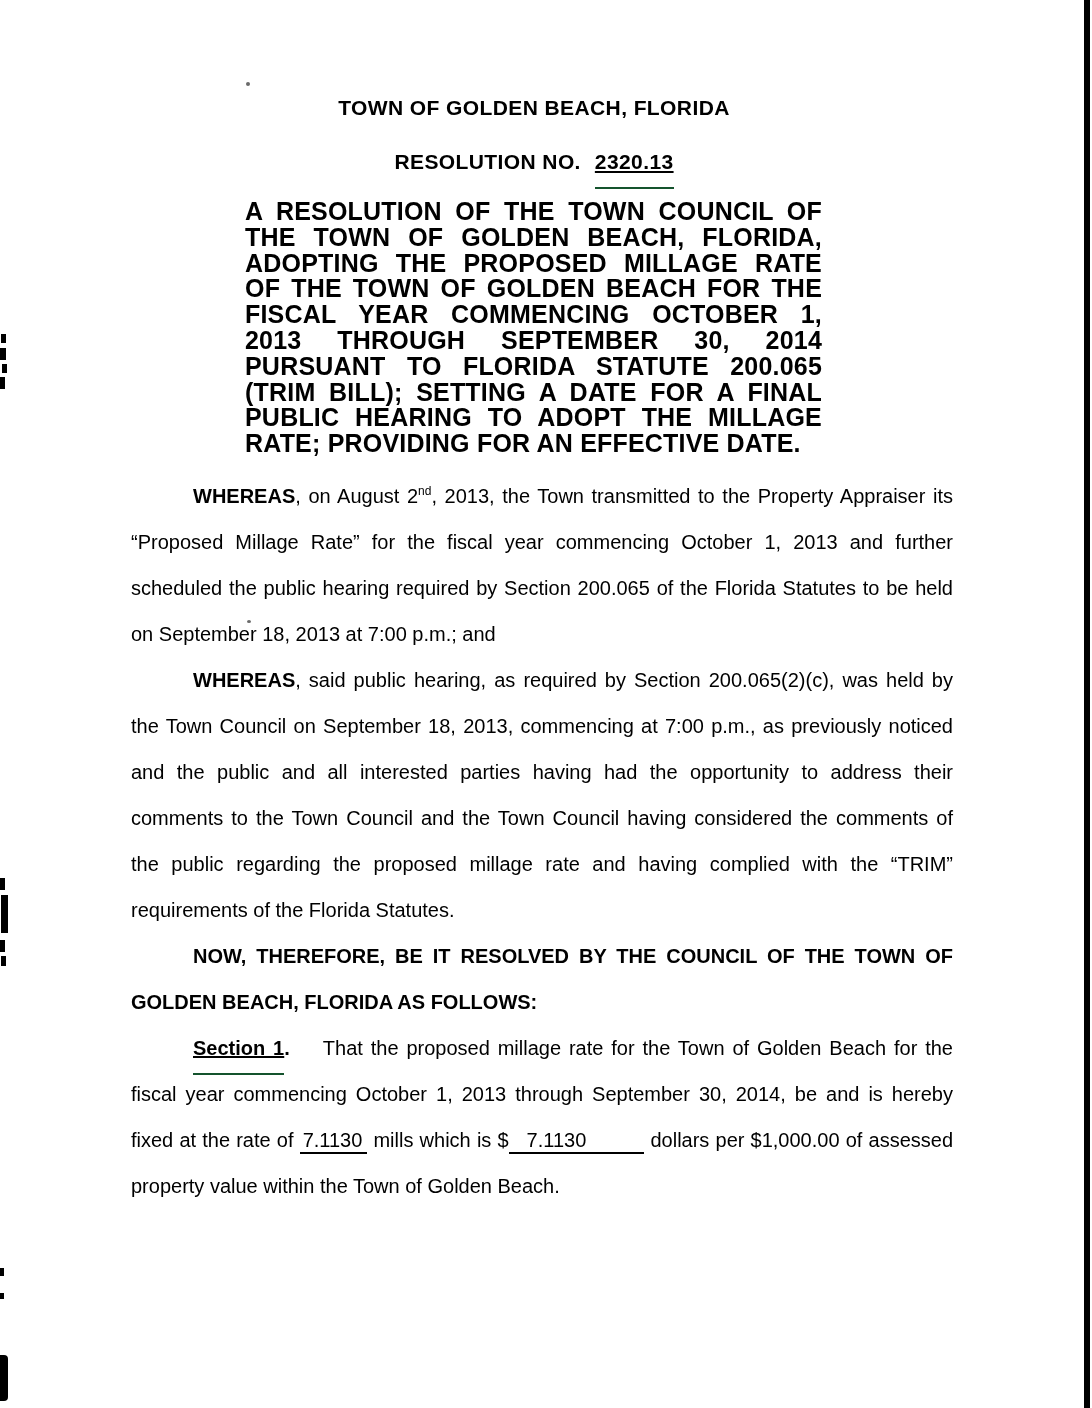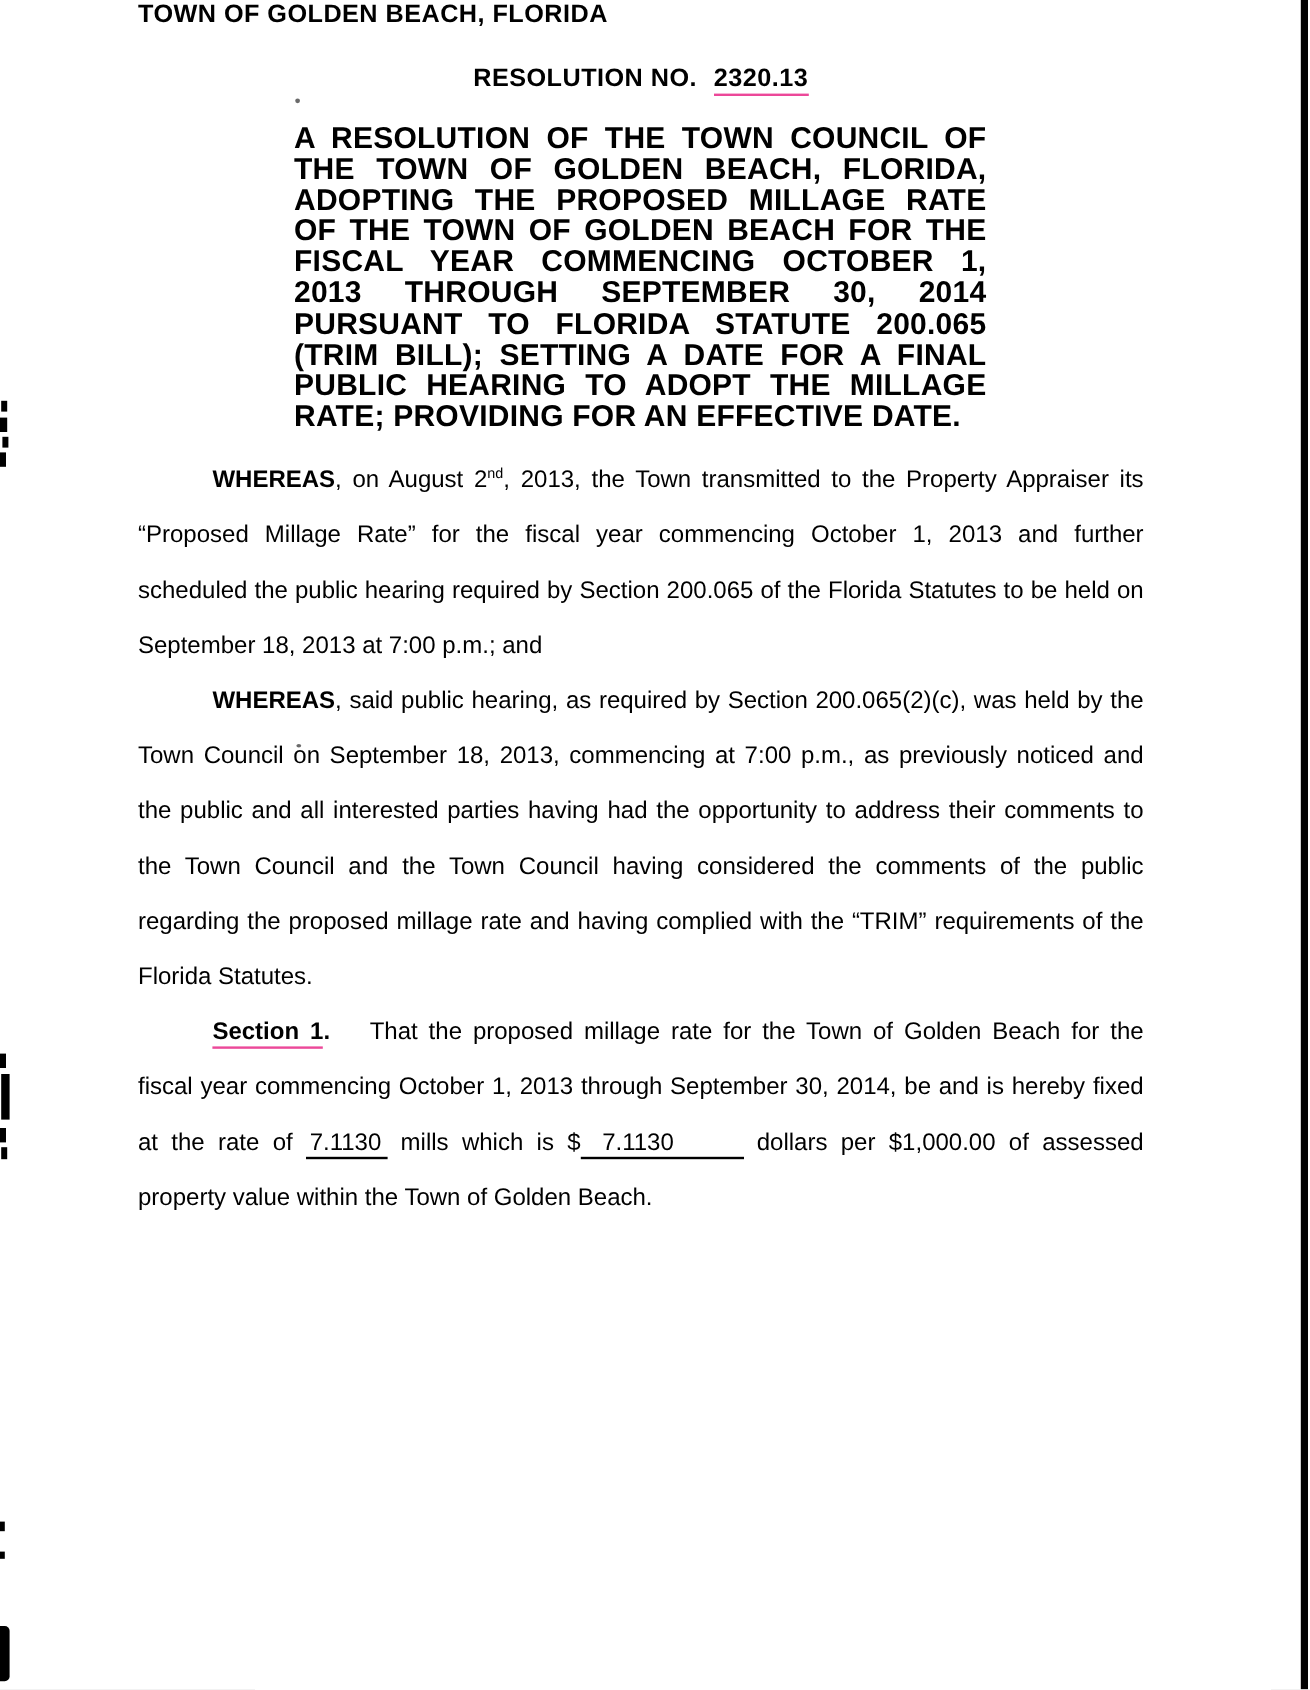--- a/index.html
+++ b/index.html
@@ -13,49 +13,53 @@
     overflow: hidden;
     margin: 0 auto;
   }
   .content {
     position: absolute;
     left: 115px;
     top: 0;
     width: 838px;
   }
   .title {
+    margin-top: 96px;
+    text-align: center;
     font-size: 21px;
     font-weight: bold;
     letter-spacing: 0.4px;
   }
   .res-heading {
     margin-top: 30px;
     text-align: center;
     font-size: 21px;
     font-weight: bold;
     letter-spacing: 0.4px;
   }
   .res-heading .label { margin-right: 14px; }
   .u-solid {
-    border-bottom: 2px solid #ec4899;
-    padding-bottom: 1px;
+    border-bottom: 2px solid #14532d;
+    padding-bottom: 14px;
+    text-decoration: underline;
   }
   .summary {
     margin: 25px 131px 16px 130px;
     font-size: 25px;
     font-weight: bold;
     line-height: 25.8px;
     text-align: justify;
     letter-spacing: 0.2px;
   }
   .body {
     margin-top: 14px;
     font-size: 20px;
     line-height: 46px;
     text-align: justify;
+    margin-left: 16px;
   }
   .body p {
     margin: 0;
     text-indent: 62px;
   }
   .body sup {
     font-size: 12px;
     vertical-align: super;
     line-height: 0;
   }
@@ -114,20 +118,21 @@
 
     <p class="summary">A RESOLUTION OF THE TOWN COUNCIL OF THE TOWN OF GOLDEN BEACH, FLORIDA, ADOPTING THE PROPOSED MILLAGE RATE OF THE TOWN OF GOLDEN BEACH FOR THE FISCAL YEAR COMMENCING OCTOBER 1, 2013 THROUGH SEPTEMBER 30, 2014 PURSUANT TO FLORIDA STATUTE 200.065 (TRIM BILL); SETTING A DATE FOR A FINAL PUBLIC HEARING TO ADOPT THE MILLAGE RATE; PROVIDING FOR AN EFFECTIVE DATE.</p>
 
     <div class="body">
 
       <p><span class="bold">WHEREAS</span><span>, on August 2</span><sup>nd</sup><span>, 2013, the Town transmitted to the Property Appraiser its “Proposed Millage Rate” for the fiscal year commencing October 1, 2013 and further scheduled the public hearing required by Section 200.065 of the Florida Statutes to be held on September 18, 2013 at 7:00 p.m.; and</span></p>
 
 
       <p><span class="bold">WHEREAS</span><span>, said public hearing, as required by Section 200.065(2)(c), was held by the Town Council on September 18, 2013, commencing at 7:00 p.m., as previously noticed and the public and all interested parties having had the opportunity to address their comments to the Town Council and the Town Council having considered the comments of the public regarding the proposed millage rate and having complied with the “TRIM” requirements of the Florida Statutes.</span></p>
 
+      <p class="bold">NOW, THEREFORE, BE IT RESOLVED BY THE COUNCIL OF THE TOWN OF GOLDEN BEACH, FLORIDA AS FOLLOWS:</p>
 
       <p><span class="sec-label"><span class="u-solid">Section 1</span><span>.</span></span><span>That the proposed millage rate for the Town of Golden Beach for the fiscal year commencing October 1, 2013 through September 30, 2014, be and is hereby fixed at the rate of </span><span class="u-val">7.1130</span><span> mills which is $</span><span class="u-fill">7.1130</span><span> dollars per $1,000.00 of assessed property value within the Town of Golden Beach.</span></p>
 
     </div>
 
 
   </div>
 </div>
 
 </body></html>

